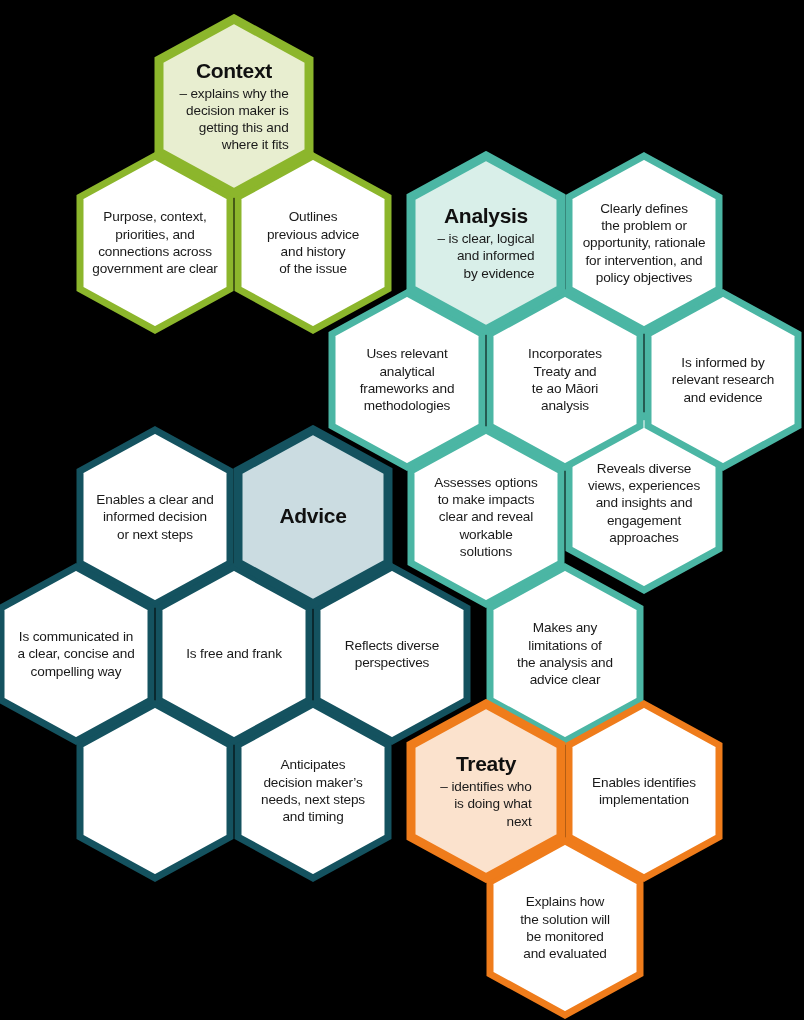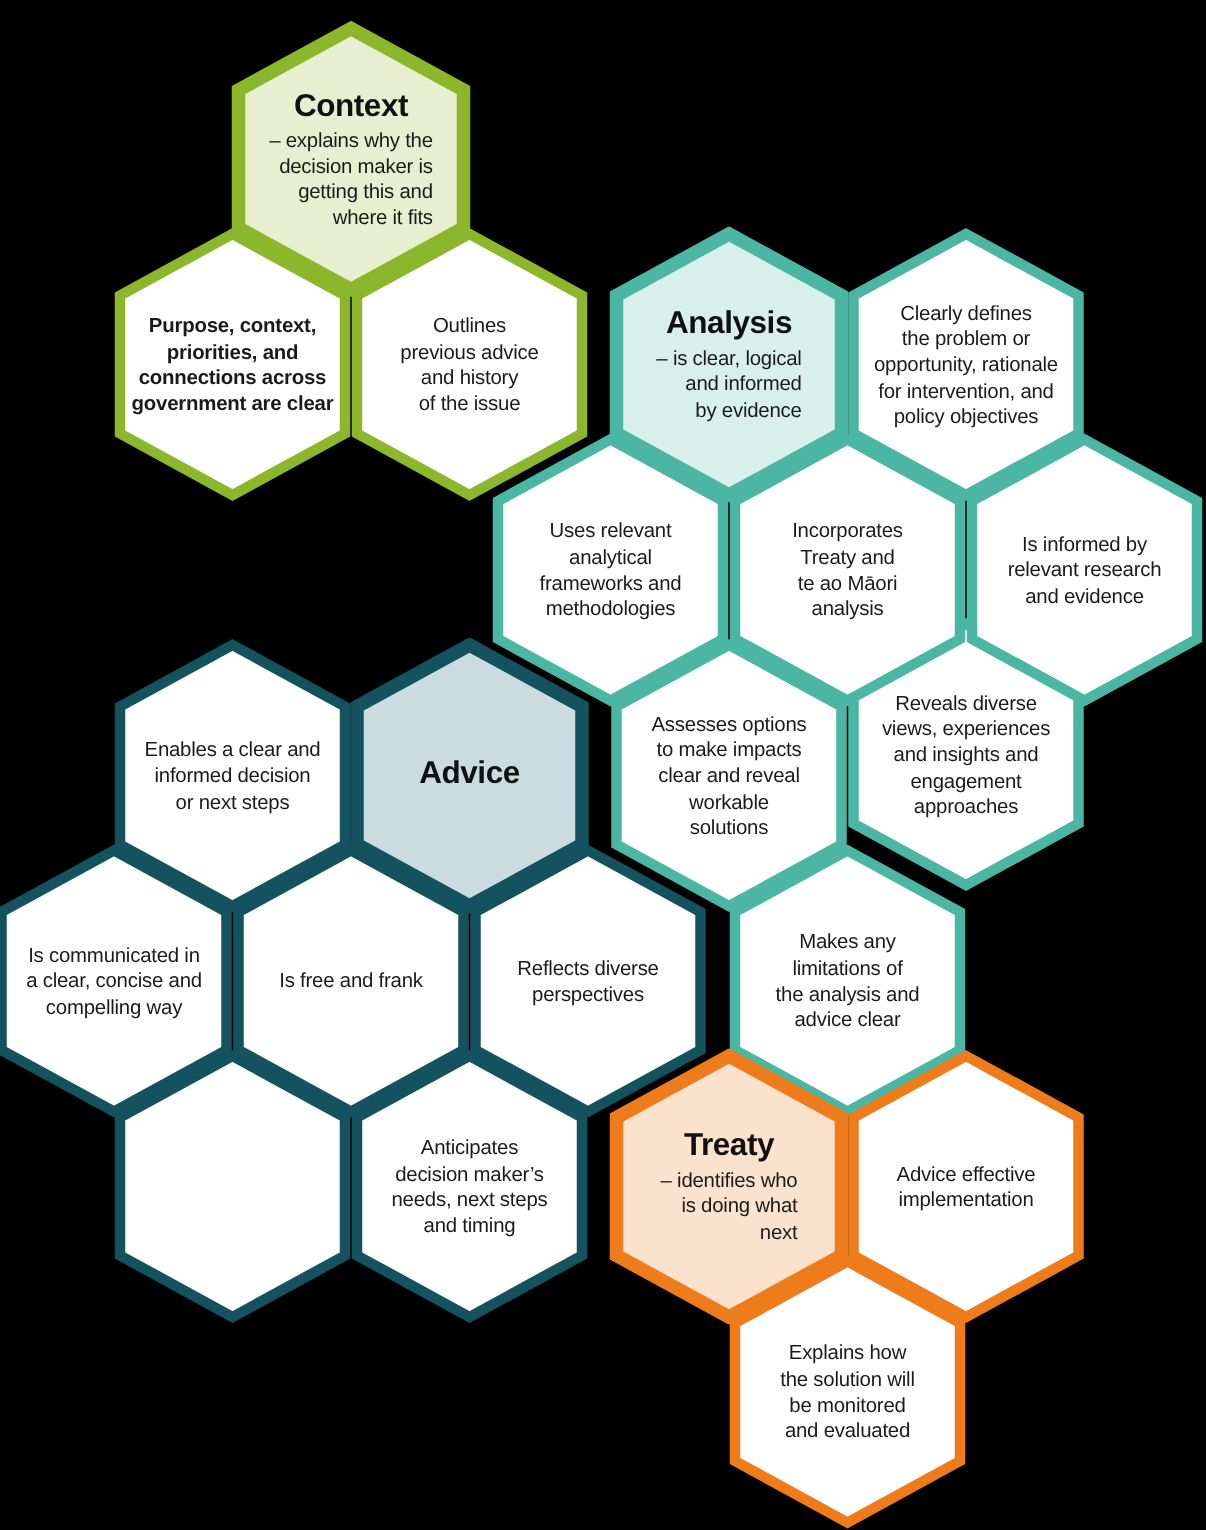--- a/index.html
+++ b/index.html
@@ -84,21 +84,21 @@
     </svg>
     <div class="label">
       <div class="title">Context</div>
       <div class="desc">–  explains why the
 decision maker is
 getting this and
 where it fits</div>
     </div>
   </div>
 
-  <div class="hex" style="left:75px; top:151px; z-index:30;font-weight:bold;">
+  <div class="hex" style="left:75px; top:151px; z-index:30;">
     <svg viewBox="0 0 160 184">
       <polygon points="80,5 155,46 155,138 80,179 5,138 5,46" fill="#ffffff" stroke="#8cb62c" stroke-width="7"></polygon>
     </svg>
     <div class="label">
       <div class="body">Purpose, context,
 priorities, and
 connections across
 government are clear</div>
     </div>
   </div>
@@ -291,21 +291,21 @@
 is doing what
 next</div>
     </div>
   </div>
 
   <div class="hex" style="left:564px; top:699px; z-index:33;">
     <svg viewBox="0 0 160 184">
       <polygon points="80,5 155,46 155,138 80,179 5,138 5,46" fill="#ffffff" stroke="#ef7c1b" stroke-width="7"></polygon>
     </svg>
     <div class="label">
-      <div class="body">Advice effective
+      <div class="body">Enables identifies
 implementation</div>
     </div>
   </div>
 
   <div class="hex" style="left:485px; top:836px; z-index:33;">
     <svg viewBox="0 0 160 184">
       <polygon points="80,5 155,46 155,138 80,179 5,138 5,46" fill="#ffffff" stroke="#ef7c1b" stroke-width="7"></polygon>
     </svg>
     <div class="label">
       <div class="body">Explains how

